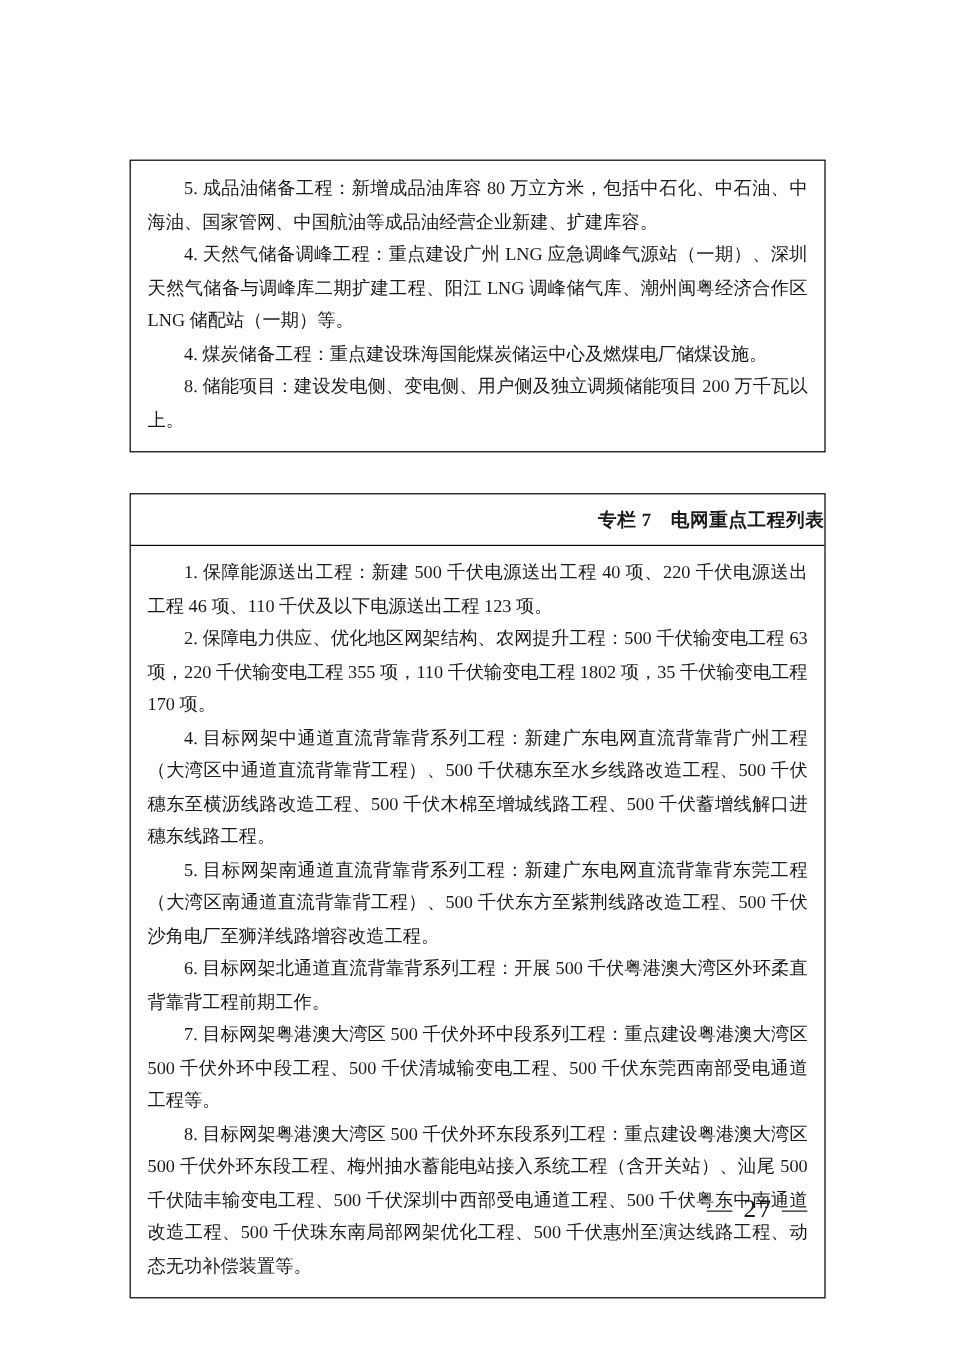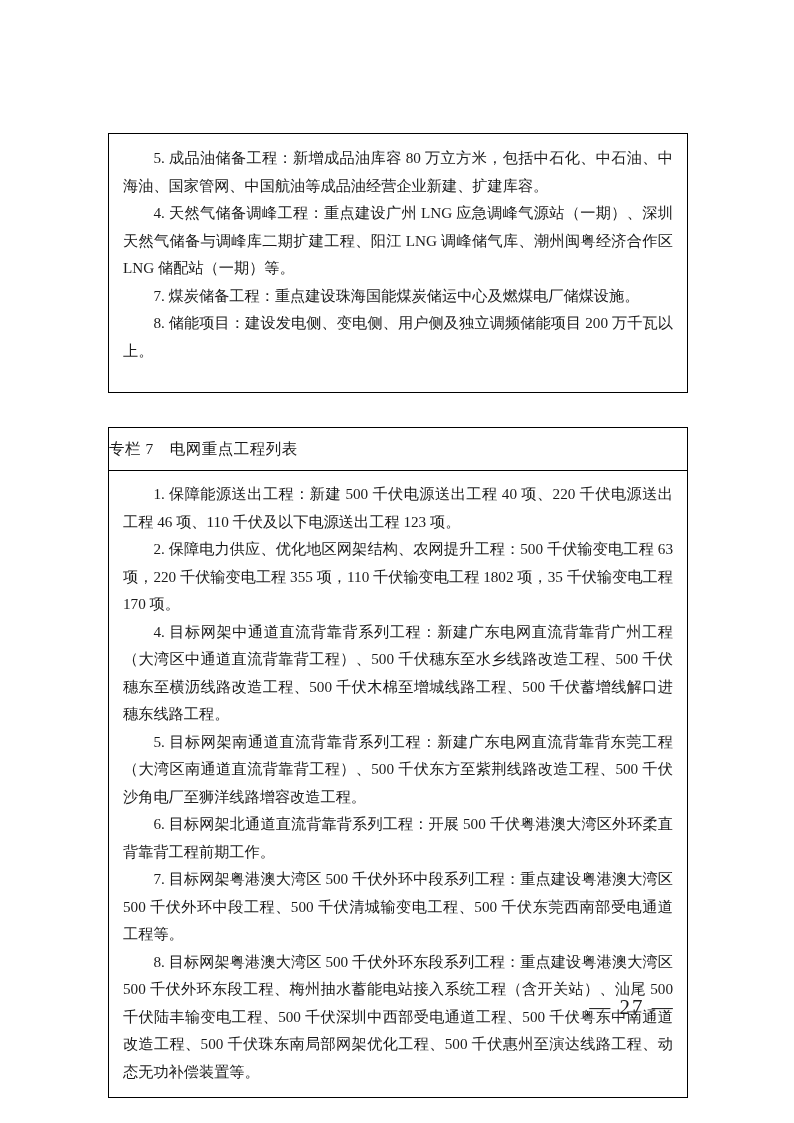--- a/index.html
+++ b/index.html
@@ -24,29 +24,29 @@
   }
   .content {
     position: absolute;
     left: 108px;
     top: 133px;
     width: 580px;
   }
   .box {
     border: 1px solid #000000;
     box-sizing: border-box;
-    padding: 10px 14px 28px 14px;
+    padding: 10px 14px 12px 14px;
   }
   .box.second {
     margin-top: 34px;
     padding: 0;
   }
   .box-title {
-    text-align: left;
-    font-weight: normal;
+    text-align: right;
+    font-weight: bold;
     font-size: 15.5px;
     letter-spacing: 0.5px;
     padding: 11px 0 10px 0;
     border-bottom: 1px solid #000000;
   }
   .box-title .sp {
     display: inline-block;
     width: 16px;
   }
   .box-body {
@@ -77,21 +77,21 @@
 </head>
 <body>
 
 <div class="page">
 
   <div class="content">
 
     <div class="box first">
       <p class="para">5. 成品油储备工程：新增成品油库容 80 万立方米，包括中石化、中石油、中海油、国家管网、中国航油等成品油经营企业新建、扩建库容。</p>
       <p class="para">4. 天然气储备调峰工程：重点建设广州 LNG 应急调峰气源站（一期）、深圳天然气储备与调峰库二期扩建工程、阳江 LNG 调峰储气库、潮州闽粤经济合作区 LNG 储配站（一期）等。</p>
-      <p class="para">7. 煤炭储备工程：重点建设珠海国能煤炭储运中心及燃煤电厂储煤设施。</p>
+      <p class="para">4. 煤炭储备工程：重点建设珠海国能煤炭储运中心及燃煤电厂储煤设施。</p>
       <p class="para">8. 储能项目：建设发电侧、变电侧、用户侧及独立调频储能项目 200 万千瓦以上。</p>
     </div>
 
     <div class="box second">
       <div class="box-title">
         <span>专栏 7</span><span class="sp"></span><span>电网重点工程列表</span>
       </div>
       <div class="box-body">
         <p class="para">1. 保障能源送出工程：新建 500 千伏电源送出工程 40 项、220 千伏电源送出工程 46 项、110 千伏及以下电源送出工程 123 项。</p>
         <p class="para">2. 保障电力供应、优化地区网架结构、农网提升工程：500 千伏输变电工程 63 项，220 千伏输变电工程 355 项，110 千伏输变电工程 1802 项，35 千伏输变电工程 170 项。</p>

